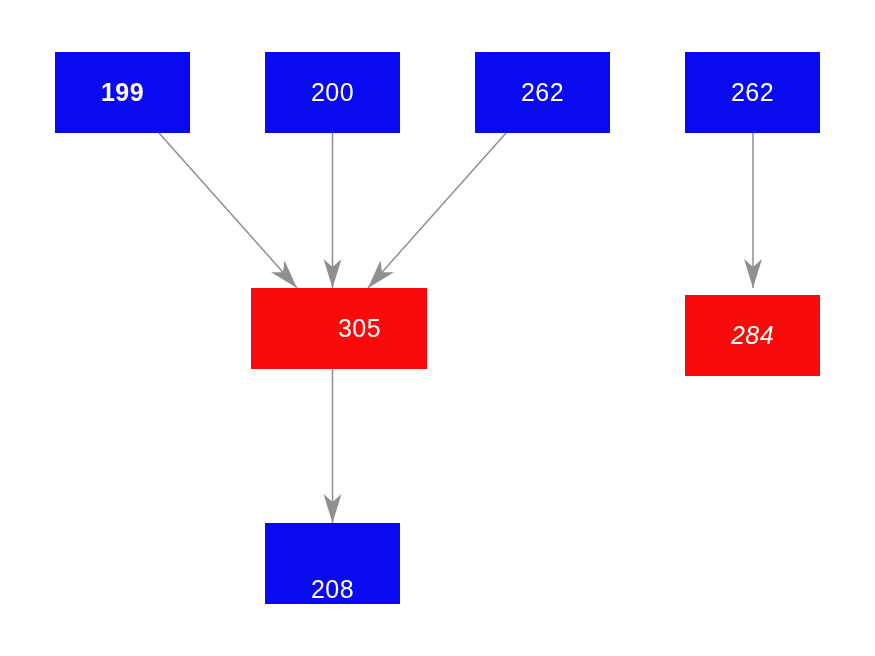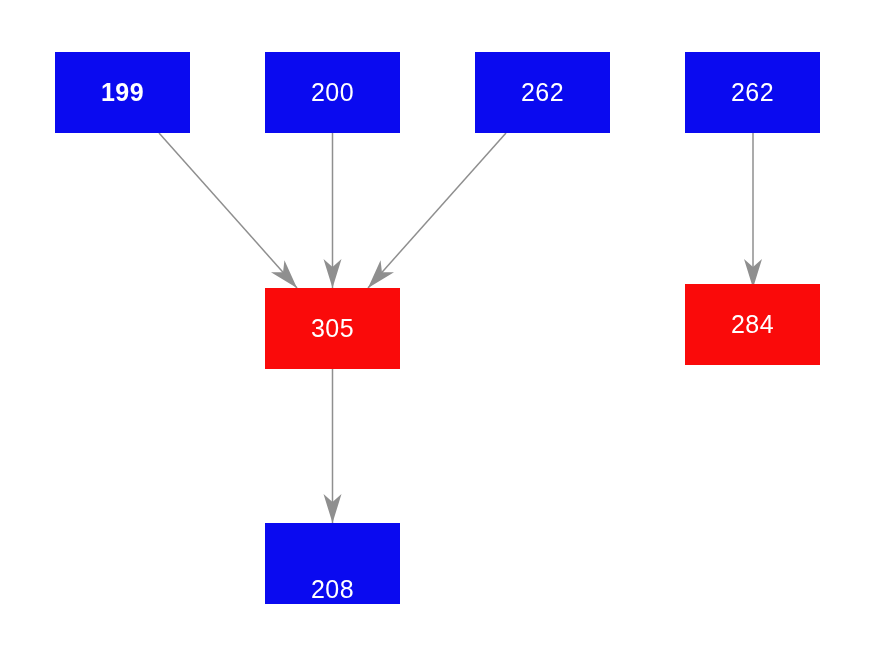--- a/index.html
+++ b/index.html
@@ -36,22 +36,22 @@
     user-select: none;
   }
   .node.blue { background: var(--node-blue, #0a0af0); }
   .node.red  { background: var(--node-red, #fa0a0a); }
 
   
   #node-199 { left: 55px;  top: 52px; font-weight: bold;  }
   #node-200 { left: 265px; top: 52px;  }
   #node-201 { left: 475px; top: 52px;  }
   #node-205 { left: 685px; top: 52px;  }
-  #node-305 { left: 265px; top: 288px; }
-  #node-284 { left: 685px; top: 284px; }
+  #node-305 { left: 251px; top: 288px; padding-left: 41px; }
+  #node-284 { left: 685px; top: 295px; font-style: italic; }
   #node-208 { left: 265px; top: 523px; align-items: flex-end; }
 
   .edge {
     stroke: var(--edge-gray, #8f8f8f);
     stroke-width: 1.5;
     fill: none;
   }
 </style>
 </head>
 <body>

